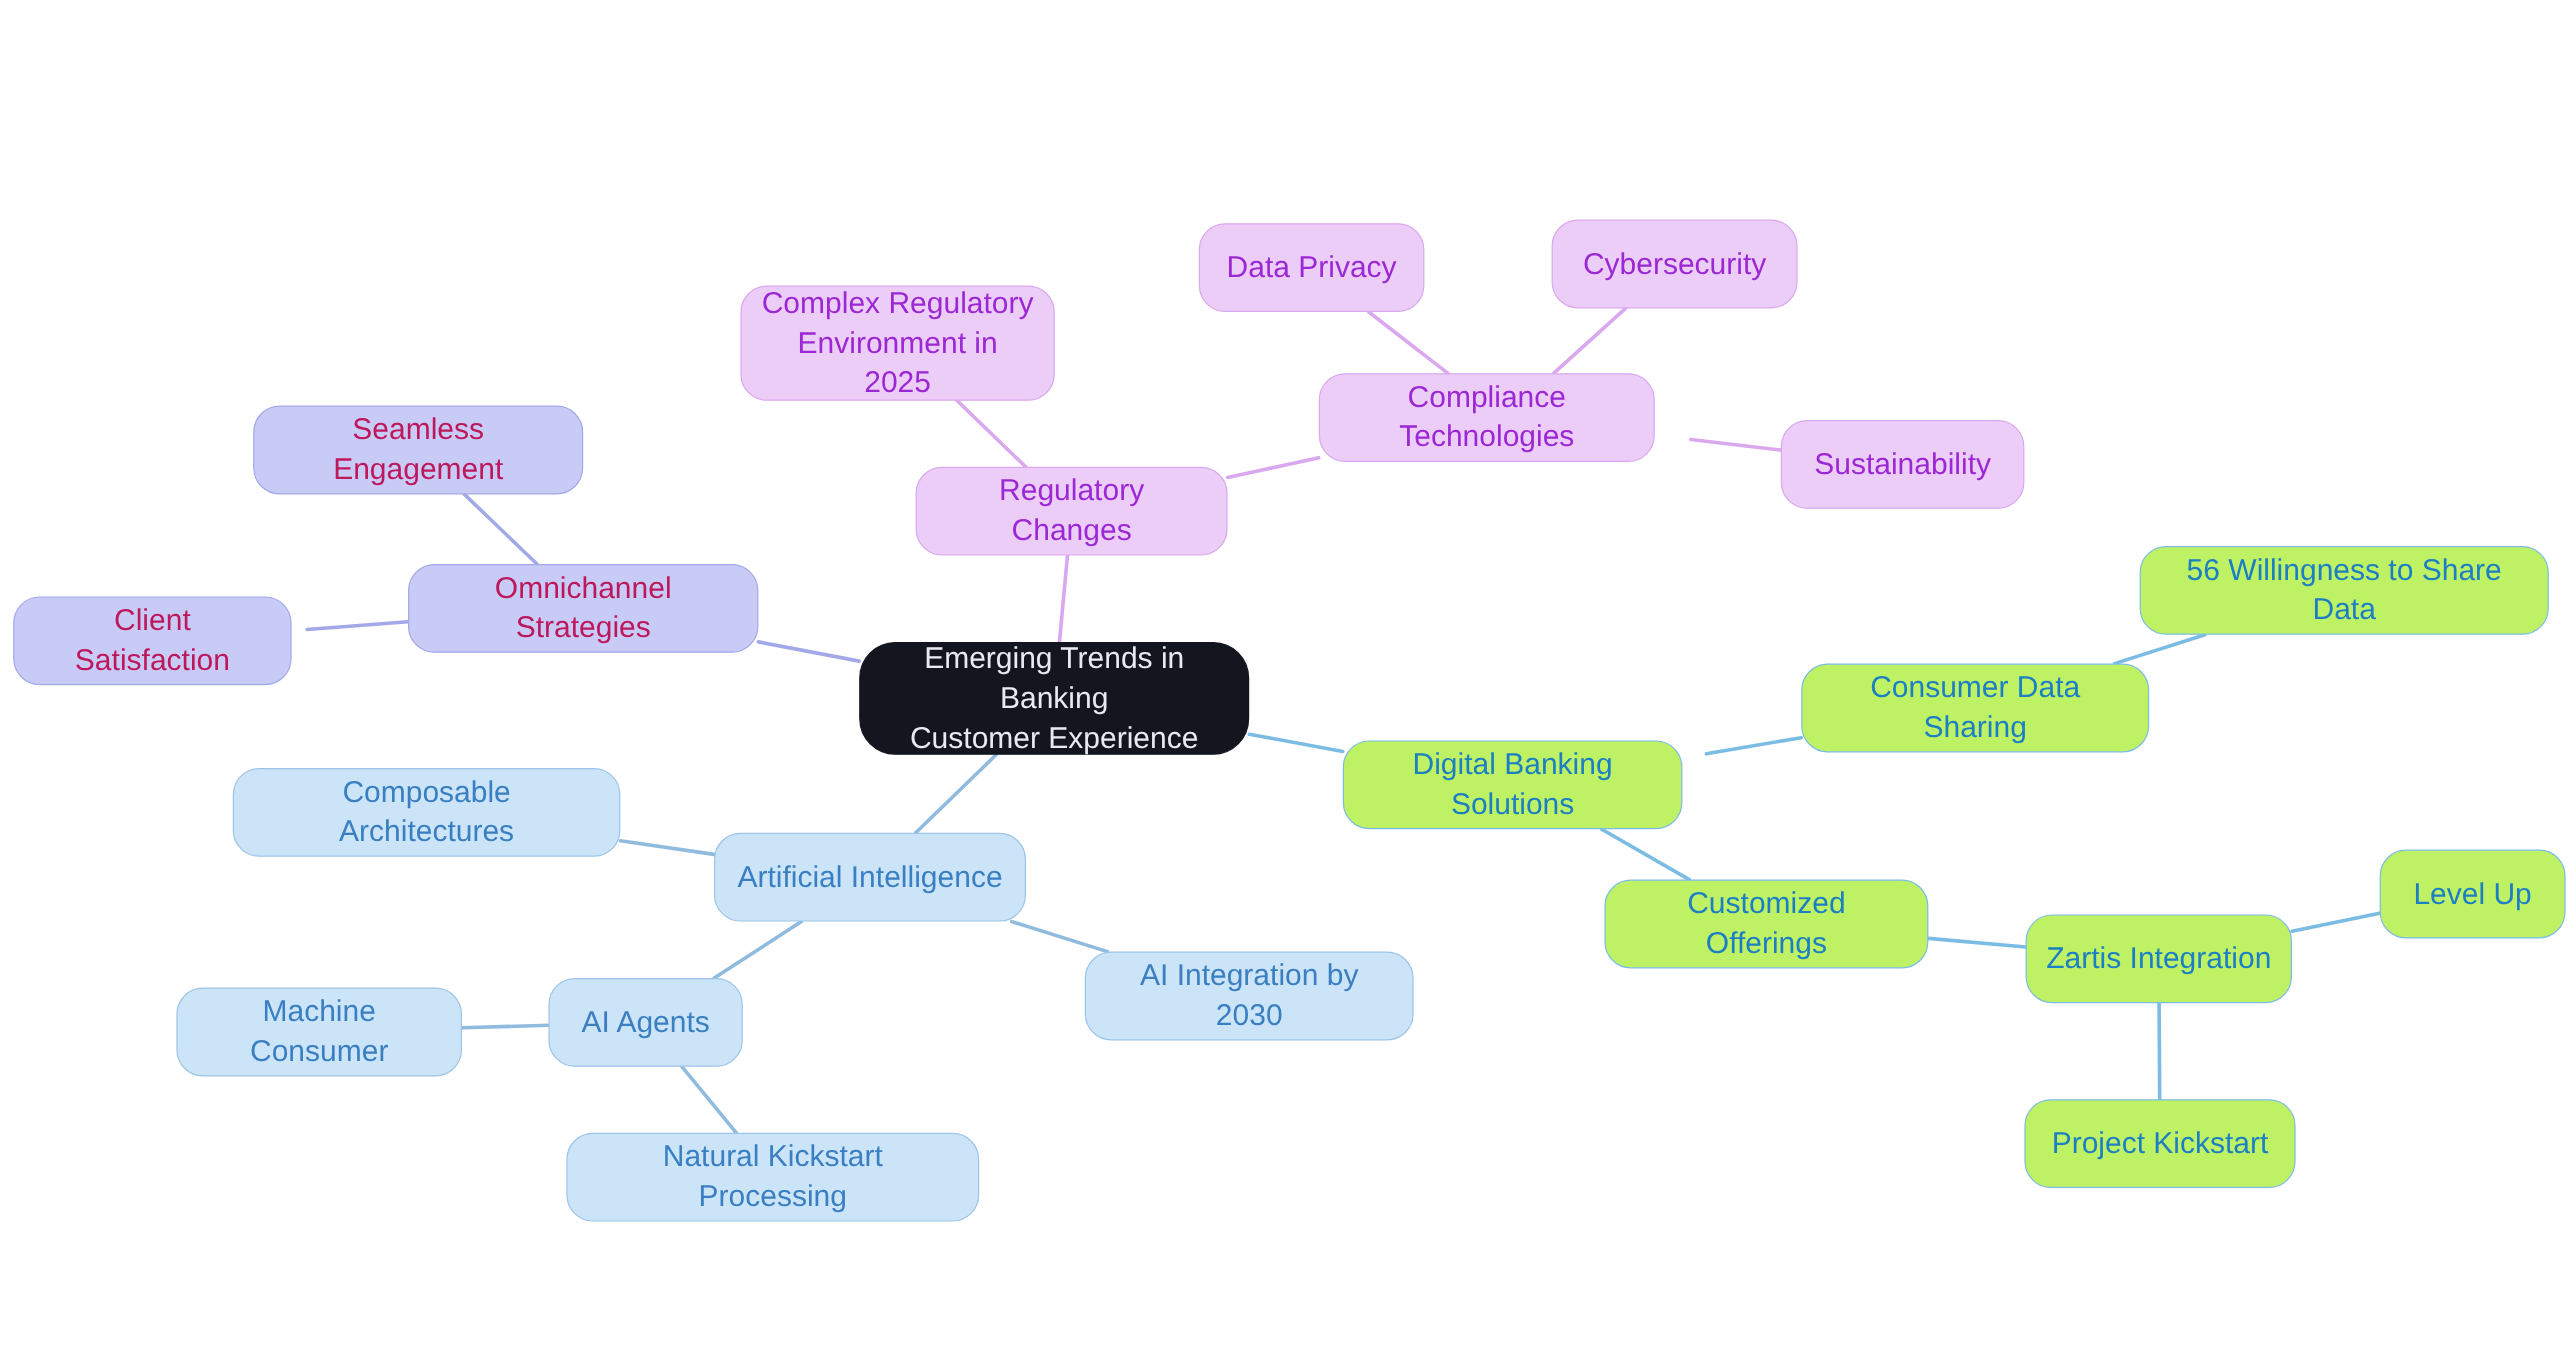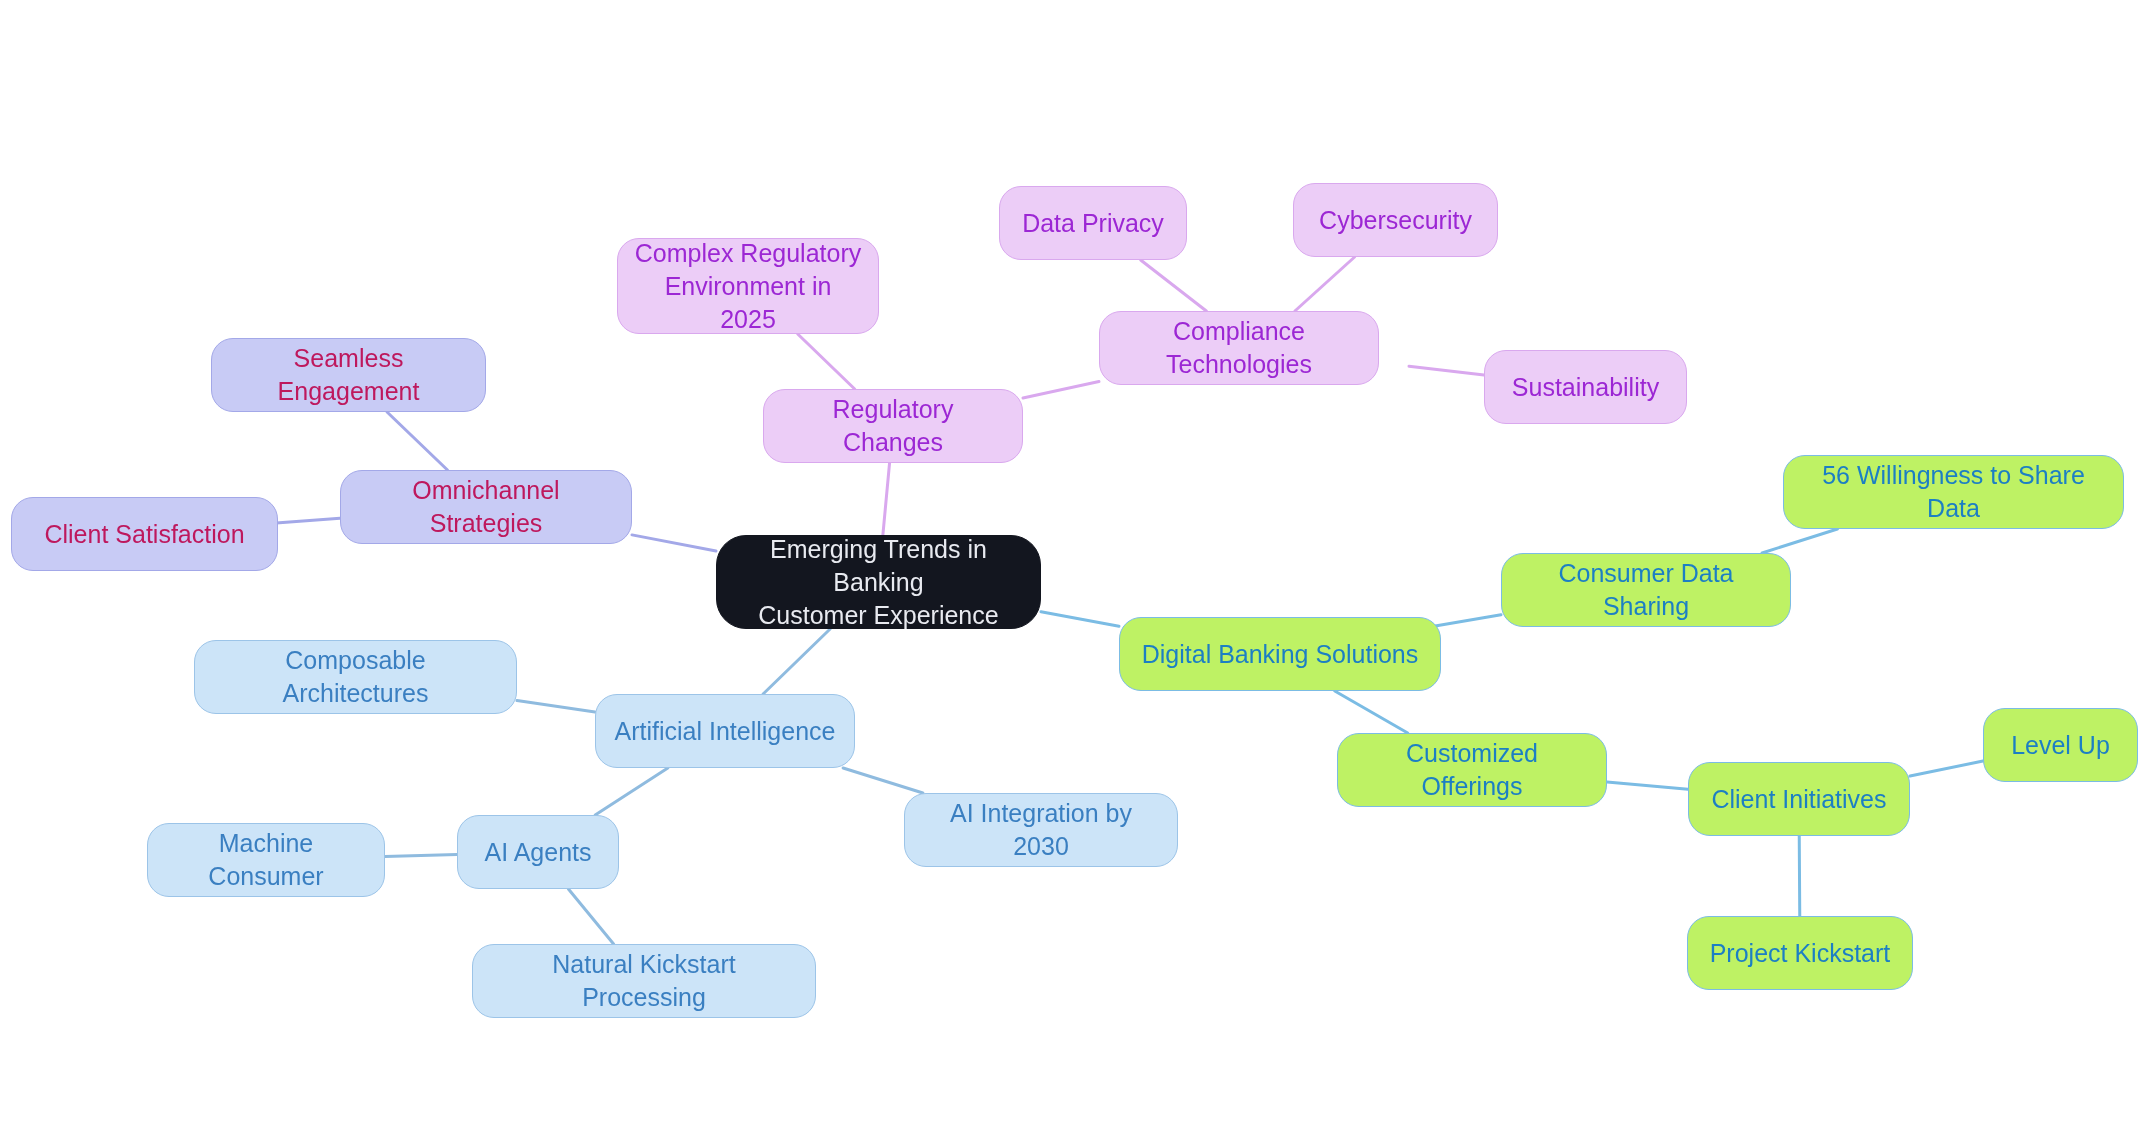--- a/index.html
+++ b/index.html
@@ -97,35 +97,35 @@
       <line x1="1334.771551724138" y1="691" x2="1407.728448275862" y2="733" stroke="#7bbce4" stroke-width="3" stroke-linecap="round"></line>
       <line x1="1607" y1="781.9724770642201" x2="1688" y2="789.1559633027523" stroke="#7bbce4" stroke-width="3" stroke-linecap="round"></line>
       <line x1="1910" y1="776.0783938814532" x2="1983" y2="761.0038240917783" stroke="#7bbce4" stroke-width="3" stroke-linecap="round"></line>
       <line x1="1799.2402597402597" y1="836" x2="1799.7597402597403" y2="916" stroke="#7bbce4" stroke-width="3" stroke-linecap="round"></line>
     </svg>
   <div id="node-layer">
       <div class="node root" style="left: 716px; top: 535px; width: 325px; height: 94px;">Emerging Trends in Banking
 Customer Experience</div>
       <div class="node indigo" style="left: 340px; top: 470px; width: 292px; height: 74px;">Omnichannel Strategies</div>
       <div class="node indigo" style="left: 211px; top: 338px; width: 275px; height: 74px;">Seamless Engagement</div>
-      <div class="node indigo" style="left: 11px; top: 497px; width: 267px; height: 74px;">Client Satisfaction</div>
+      <div class="node indigo" style="left: 11px; top: 497px; width: 232px; height: 74px;">Client Satisfaction</div>
       <div class="node violet" style="left: 763px; top: 389px; width: 260px; height: 74px;">Regulatory Changes</div>
       <div class="node violet" style="left: 617px; top: 238px; width: 262px; height: 96px;">Complex Regulatory
 Environment in 2025</div>
       <div class="node violet" style="left: 1099px; top: 311px; width: 280px; height: 74px;">Compliance Technologies</div>
       <div class="node violet" style="left: 999px; top: 186px; width: 188px; height: 74px;">Data Privacy</div>
       <div class="node violet" style="left: 1293px; top: 183px; width: 205px; height: 74px;">Cybersecurity</div>
       <div class="node violet" style="left: 1484px; top: 350px; width: 203px; height: 74px;">Sustainability</div>
       <div class="node skyblue" style="left: 595px; top: 694px; width: 260px; height: 74px;">Artificial Intelligence</div>
       <div class="node skyblue" style="left: 194px; top: 640px; width: 323px; height: 74px;">Composable Architectures</div>
       <div class="node skyblue" style="left: 457px; top: 815px; width: 162px; height: 74px;">AI Agents</div>
       <div class="node skyblue" style="left: 147px; top: 823px; width: 238px; height: 74px;">Machine Consumer</div>
       <div class="node skyblue" style="left: 472px; top: 944px; width: 344px; height: 74px;">Natural Kickstart Processing</div>
       <div class="node skyblue" style="left: 904px; top: 793px; width: 274px; height: 74px;">AI Integration by 2030</div>
-      <div class="node cyan" style="left: 1119px; top: 617px; width: 322px; height: 74px; text-align: center;">Digital Banking Solutions</div>
+      <div class="node cyan" style="left: 1119px; top: 617px; width: 283px; height: 74px; text-align: center;">Digital Banking Solutions</div>
       <div class="node cyan" style="left: 1501px; top: 553px; width: 290px; height: 74px;">Consumer Data Sharing</div>
       <div class="node cyan" style="left: 1783px; top: 455px; width: 341px; height: 74px;">56 Willingness to Share Data</div>
       <div class="node cyan" style="left: 1337px; top: 733px; width: 270px; height: 74px;">Customized Offerings</div>
-      <div class="node cyan" style="left: 1688px; top: 762px; width: 222px; height: 74px;">Client Initiatives</div>
+      <div class="node cyan" style="left: 1688px; top: 762px; width: 222px; height: 74px;">Zartis Integration</div>
       <div class="node cyan" style="left: 1983px; top: 708px; width: 155px; height: 74px;">Level Up</div>
       <div class="node cyan" style="left: 1687px; top: 916px; width: 226px; height: 74px;">Project Kickstart</div>
     </div>
 </div>
 
 </body></html>

